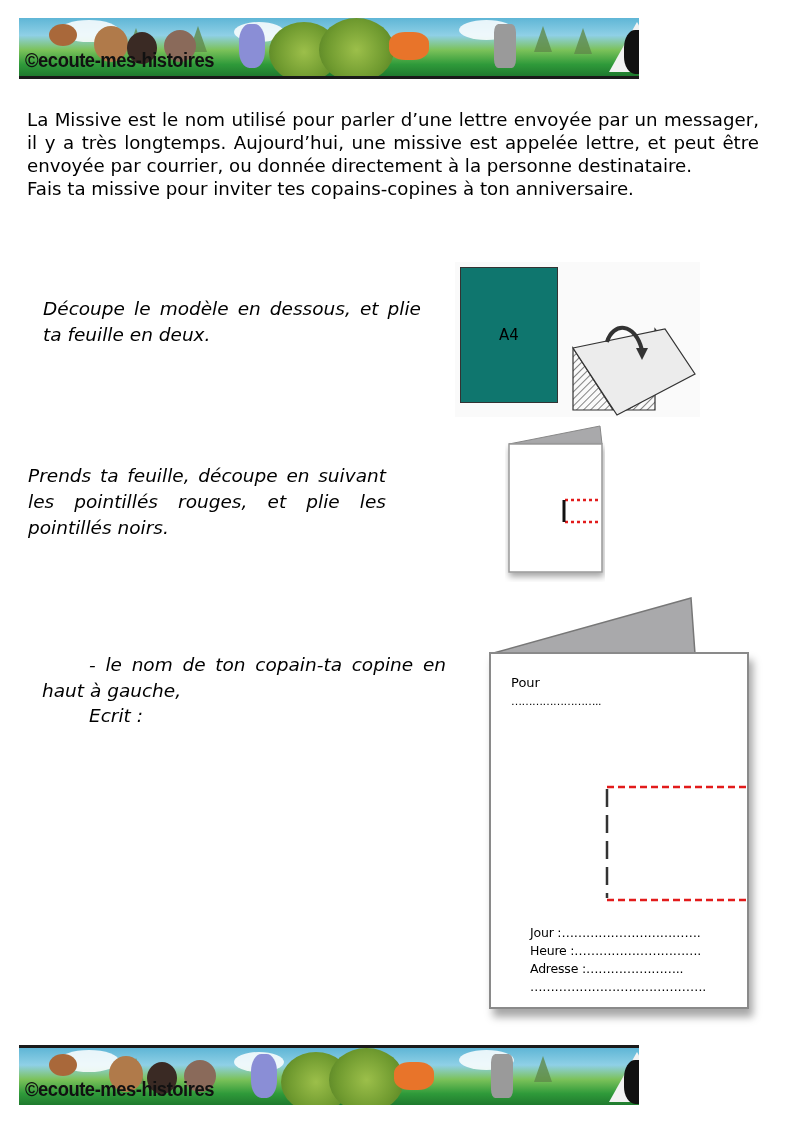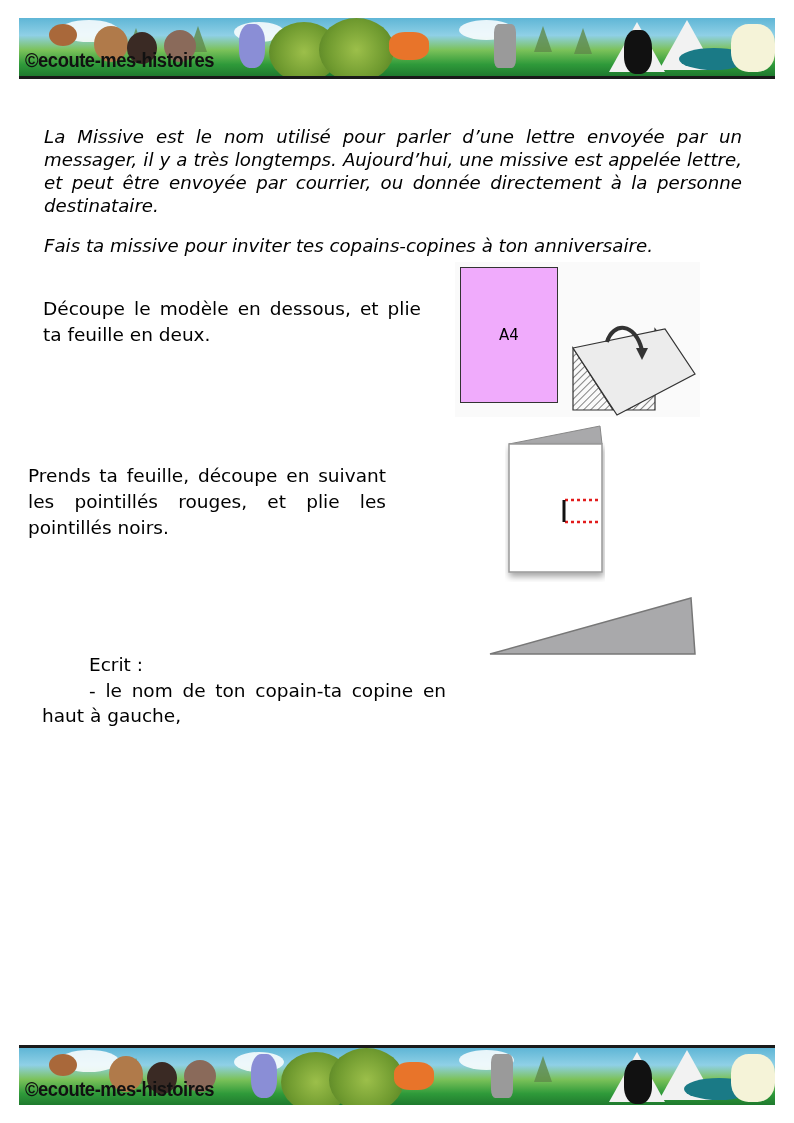--- a/index.html
+++ b/index.html
@@ -1,49 +1,49 @@
 <!DOCTYPE html>
 <html><head>
 <meta charset="utf-8">
 <style>
   html, body { margin:0; padding:0; background:#ffffff; }
   body { width:794px; height:1123px; position:relative; overflow:hidden;
          font-family:"DejaVu Sans", sans-serif; color:#000; }
 
   
-  .banner { position:absolute; left:19px; width:756px; height:58px; overflow:hidden;
+  .banner { position:absolute; left:19px; width:620px; height:58px; overflow:hidden;
             background:linear-gradient(180deg,#5fb6d6 0%,#8fd0e6 30%,#7cc25a 55%,#2f9a3a 80%,#1f7a2e 100%); }
   .banner.top { top:18px; border-bottom:3px solid #1a1a1a; }
   .banner.bottom { top:1045px; border-top:3px solid #1a1a1a; height:57px; }
   .banner .cloud { position:absolute; background:#ffffff; border-radius:50%; opacity:.85; }
   .banner .tree { position:absolute; width:0; height:0; border-left:9px solid transparent;
                   border-right:9px solid transparent; border-bottom:26px solid #5f8a4a; opacity:.8; }
   .banner .bush { position:absolute; background:radial-gradient(circle,#9cbf4a 0%,#6f9a2f 60%,#4f7a22 100%); border-radius:50%; }
   .banner .mountain { position:absolute; width:0; height:0; border-left:28px solid transparent;
                       border-right:28px solid transparent; border-bottom:50px solid #f2f2f2; }
   .banner .lake { position:absolute; background:#1a7a86; border-radius:50%; }
   .animal { position:absolute; border-radius:50%; }
   .brand { position:absolute; left:6px; bottom:4px; font-family:"Liberation Sans", sans-serif;
            font-weight:bold; font-size:20px; letter-spacing:-0.5px; color:#111;
            transform:scaleX(0.92); transform-origin:left bottom; white-space:nowrap; }
 
   
   .intro { position:absolute; left:27px; top:108px; width:732px; font-size:18.2px; line-height:23px;
            text-align:justify; }
-  .intro p { margin:17px;font-style:italic; }
+  .intro p { margin:0; }
   .step { position:absolute; font-size:18.5px; line-height:26px; text-align:justify; }
-  .step p { margin:0; }
+  .step p { margin:0;font-style:italic; }
   .step1 { left:43px; top:296px; width:378px; }
   .step2 { left:28px; top:463px; width:358px; }
   .step3 { left:42px; top:652px; width:404px; line-height:25.5px; }
   .step3 .indent { text-indent:47px; }
 
   
   .fig1 { position:absolute; left:455px; top:262px; width:245px; height:155px; background:#fafafa; }
-  .a4 { position:absolute; left:5px; top:5px; width:96px; height:134px; border:1.5px solid #333; background:#f0abfc; }
+  .a4 { position:absolute; left:5px; top:5px; width:96px; height:134px; border:1.5px solid #333; background:#0f766e; }
   .a4-label { position:absolute; left:0; right:0; top:58px; text-align:center; font-size:15px; }
   .fig1 svg { position:absolute; left:0; top:0; }
 
   
   .fig2 { position:absolute; left:505px; top:424px; width:100px; height:158px; }
 
   
   .fig3 { position:absolute; left:485px; top:595px; width:275px; height:435px; }
   .card3 { position:absolute; left:4px; top:57px; width:256px; height:353px; background:#fff;
            border:2px solid #8a8a8a; box-shadow:4px 8px 8px rgba(0,0,0,.35); }
@@ -120,28 +120,43 @@
     </defs>
     <polygon points="4,20 95,2 97,20" fill="#a9a9ab" stroke="#888" stroke-width="1"></polygon>
     <rect x="4" y="20" width="93" height="128" fill="#fff" stroke="#999" stroke-width="1.5" filter="url(#sh2)"></rect>
     <line x1="60" y1="76" x2="96" y2="76" stroke="#e21b1b" stroke-width="2.5" stroke-dasharray="3,3"></line>
     <line x1="60" y1="98" x2="96" y2="98" stroke="#e21b1b" stroke-width="2.5" stroke-dasharray="3,3"></line>
     <line x1="59" y1="76" x2="59" y2="98" stroke="#111" stroke-width="3"></line>
   </svg>
 </div>
 
 <div class="step step3">
+  <p class="indent">- le nom de ton copain-ta copine en haut à gauche,</p>
   <p class="indent">Ecrit :</p>
-  <p class="indent">- le nom de ton copain-ta copine en haut à gauche,</p>
 </div>
 
 <div class="fig3">
   <svg width="275" height="70" style="position:absolute;left:0;top:0;">
     <polygon points="5,59 206,3 210,59" fill="#a9a9ab" stroke="#777" stroke-width="1.5"></polygon>
   </svg>
+  <div class="card3">
+    <div class="pour">Pour</div>
+    <div class="pour-line">……………………..</div>
+    <svg width="256" height="353" style="position:absolute;left:0;top:0;">
+      <line x1="116" y1="133" x2="256" y2="133" stroke="#e21b1b" stroke-width="2.5" stroke-dasharray="7,4"></line>
+      <line x1="116" y1="246" x2="256" y2="246" stroke="#e21b1b" stroke-width="2.5" stroke-dasharray="7,4"></line>
+      <line x1="116" y1="135" x2="116" y2="244" stroke="#333" stroke-width="2.5" stroke-dasharray="18,8"></line>
+    </svg>
+    <div class="fields">
+      <div>Jour :…………………………….</div>
+      <div>Heure :………………………….</div>
+      <div>Adresse :…………….……..</div>
+      <div>…………………………………….</div>
+    </div>
+  </div>
 </div>
 
 <div class="banner bottom">
   <div class="cloud" style="left:40px;top:2px;width:60px;height:22px;"></div>
   <div class="cloud" style="left:215px;top:4px;width:50px;height:20px;"></div>
   <div class="cloud" style="left:440px;top:2px;width:55px;height:20px;"></div>
   <div class="tree" style="left:108px;top:10px;"></div>
   <div class="tree" style="left:515px;top:8px;"></div>
   <div class="animal" style="left:30px;top:6px;width:28px;height:22px;background:#a9683a;"></div>
   <div class="animal" style="left:90px;top:8px;width:34px;height:36px;background:#b07a4a;"></div>

